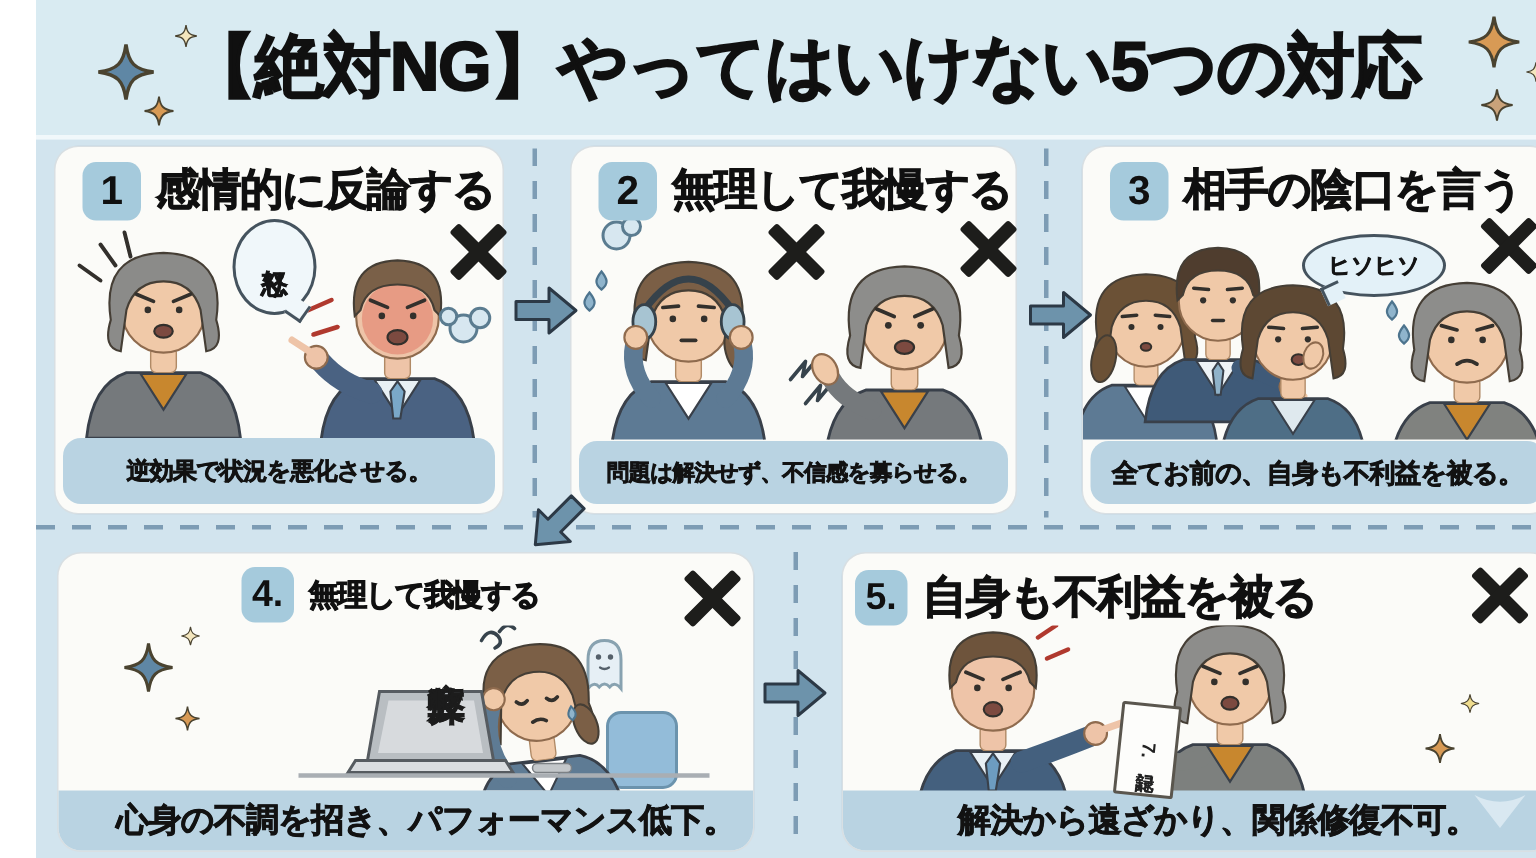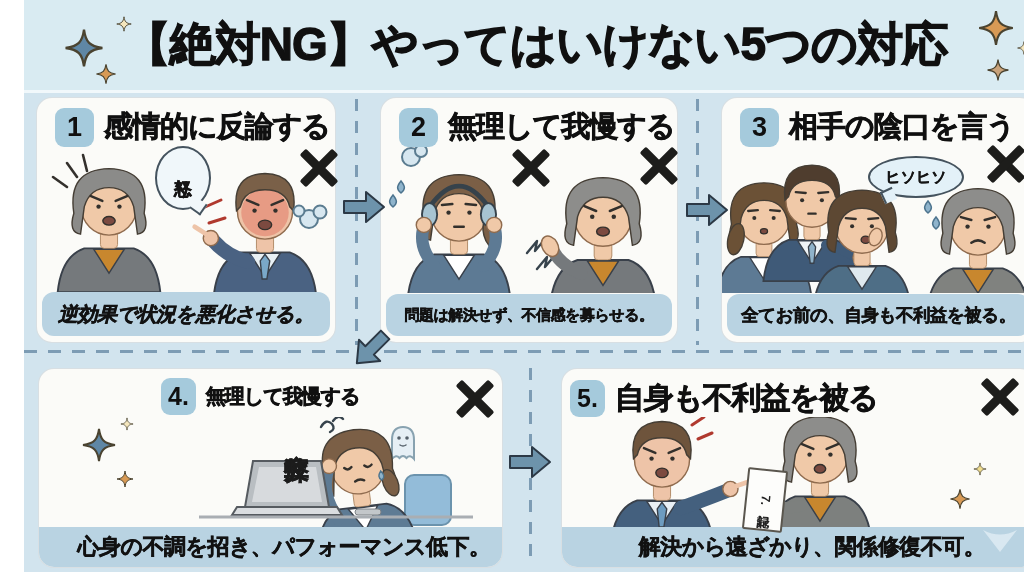--- a/index.html
+++ b/index.html
@@ -31,21 +31,21 @@
   #panel-1 .heading,#panel-2 .heading,#panel-3 .heading{font-size:29px;}
   #panel-4 .panel-header{left:122px;top:9px;}
   #panel-4 .heading{font-size:20px;}
   #panel-5 .panel-header{left:8px;top:9px;}
   #panel-5 .heading{font-size:30px;}
 
   .caption{position:absolute;left:5px;right:5px;bottom:6px;height:44px;background:#b9d3e2;
     border-radius:12px;display:flex;align-items:center;justify-content:center;
     font-weight:900;color:#121212;-webkit-text-stroke:.5px #121212;letter-spacing:-.5px;
     white-space:nowrap;z-index:2;}
-  #panel-1 .caption{font-size:20px;font-style:italic;}
+  #panel-1 .caption{font-size:16px;}
   #panel-2 .caption{font-size:15px;height:42px;}
   #panel-3 .caption{font-size:17.5px;height:42px;}
   .caption.full{left:0;right:0;bottom:0;height:40px;border-radius:0 0 15px 15px;font-size:22px;padding-left:27px;}
 
   .illus{position:absolute;left:0;top:45px;z-index:1;}
   .illus.r2{top:48px;}
 
   
   .xmark{position:absolute;width:40px;height:40px;z-index:4;}
   .xmark::before,.xmark::after{content:"";position:absolute;left:50%;top:50%;width:46px;height:9px;

